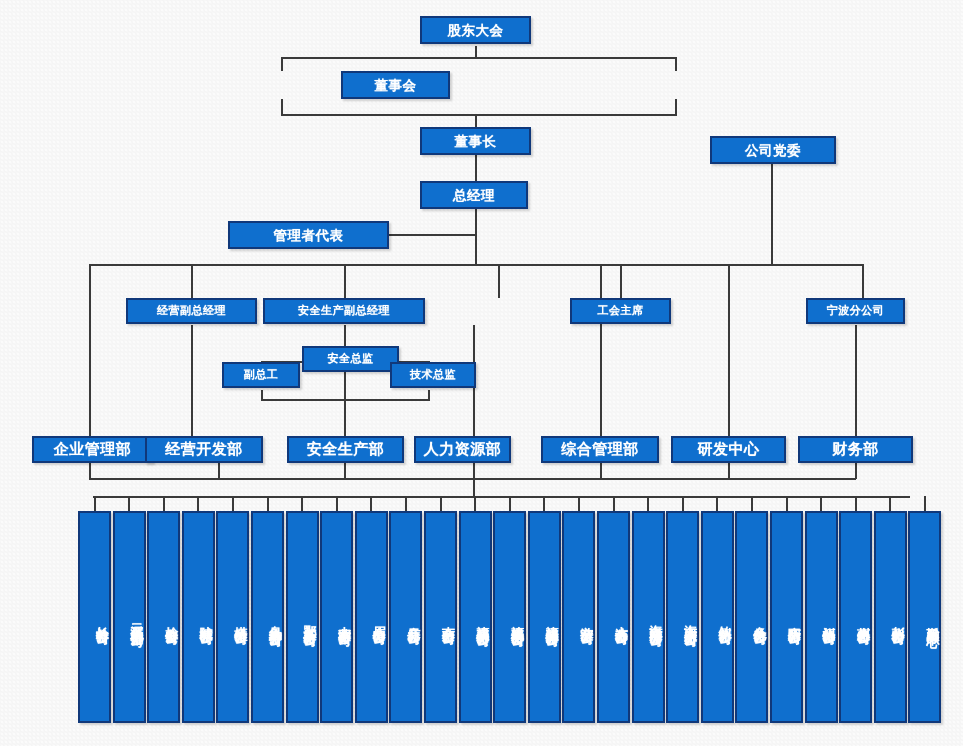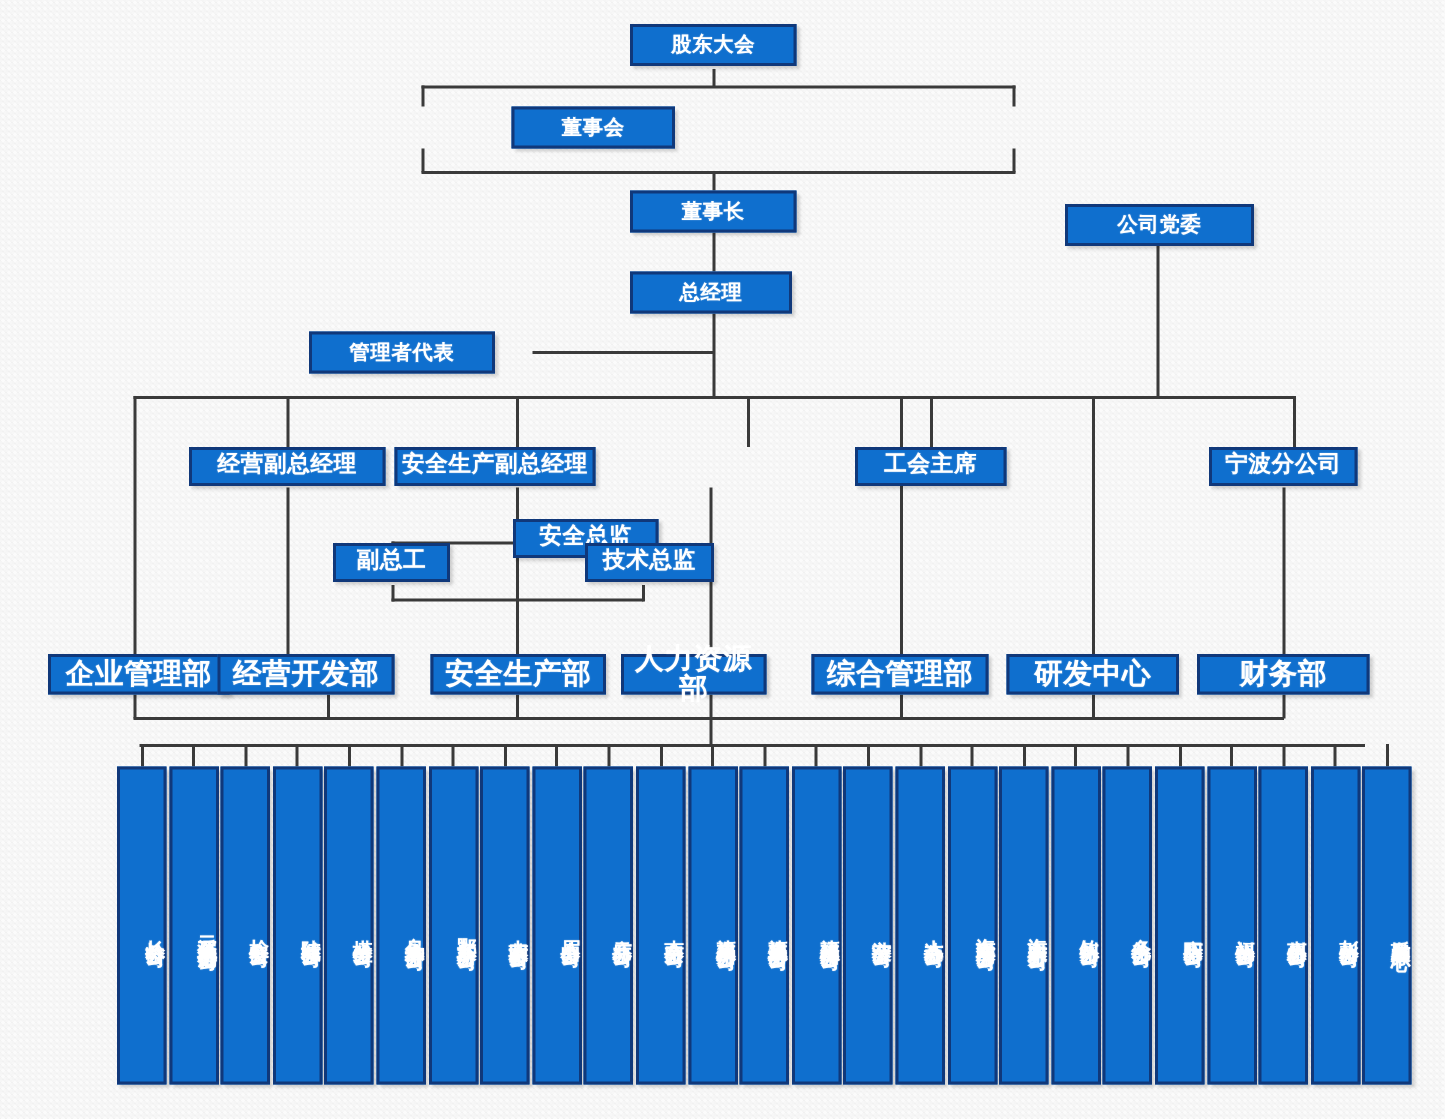--- a/index.html
+++ b/index.html
@@ -47,26 +47,25 @@
     font-weight: bold;
     letter-spacing: 0.5px;
     line-height: 1.05;
     text-shadow: 0 0 1px rgba(255,255,255,0.55);
   }
   .node.h {
     font-size: 13.5px;
     height: 28px;
   }
   .node.small {
+    font-size: 11px;
+    height: 26px;
+  }
+  .node.dept {
     font-size: 15px;
-    height: 26px;
-    font-family: Liberation Mono, monospace;
-  }
-  .node.dept {
-    font-size: 19px;
     height: 27px;
   }
   .node.branch {
     writing-mode: vertical-rl;
     text-orientation: upright;
     font-size: 13px;
     letter-spacing: 1.5px;
     padding-top: 6px;
     align-items: flex-start;
     justify-content: center;
@@ -127,29 +126,29 @@
   <div class="ln lnv" style="left:855px; top:463px; height:16px;"></div>
   <div class="ln lnh" style="left:89px; top:478px; width:767px;"></div>
 
   <div class="ln lnh" style="left:93px; top:496px; width:817px;"></div>
 
   <div class="node h" style="left:420px; top:16px; width:111px;">股东大会</div>
   <div class="node h" style="left:341px; top:71px; width:109px;">董事会</div>
   <div class="node h" style="left:420px; top:127px; width:111px;">董事长</div>
   <div class="node h" style="left:420px; top:181px; width:108px;">总经理</div>
   <div class="node h" style="left:710px; top:136px; width:126px;">公司党委</div>
-  <div class="node h" style="left:206px; top:221px; width:124px;">管理者代表</div>
+  <div class="node h" style="left:228px; top:221px; width:161px;">管理者代表</div>
 
   <div class="node small" style="left:126px; top:298px; width:131px;">经营副总经理</div>
-  <div class="node small" style="left:263px; top:298px; width:134px;">安全生产副总经理</div>
+  <div class="node small" style="left:263px; top:298px; width:162px;">安全生产副总经理</div>
   <div class="node small" style="left:570px; top:298px; width:101px;">工会主席</div>
   <div class="node small" style="left:806px; top:298px; width:99px;">宁波分公司</div>
 
   <div class="node small" style="left:222px; top:362px; width:78px;">副总工</div>
-  <div class="node small" style="left:302px; top:346px; width:97px;margin-left:40px;">安全总监</div>
+  <div class="node small" style="left:302px; top:346px; width:97px;">安全总监</div>
   <div class="node small" style="left:390px; top:362px; width:86px;">技术总监</div>
 
   <div class="node dept" style="left:32px; top:436px; width:121px;">企业管理部</div>
   <div class="node dept" style="left:145px; top:436px; width:118px;">经营开发部</div>
   <div class="node dept" style="left:287px; top:436px; width:117px;">安全生产部</div>
   <div class="node dept" style="left:414px; top:436px; width:97px;">人力资源部</div>
   <div class="node dept" style="left:541px; top:436px; width:118px;">综合管理部</div>
   <div class="node dept" style="left:671px; top:436px; width:115px;">研发中心</div>
   <div class="node dept" style="left:798px; top:436px; width:115px;">财务部</div>
 

